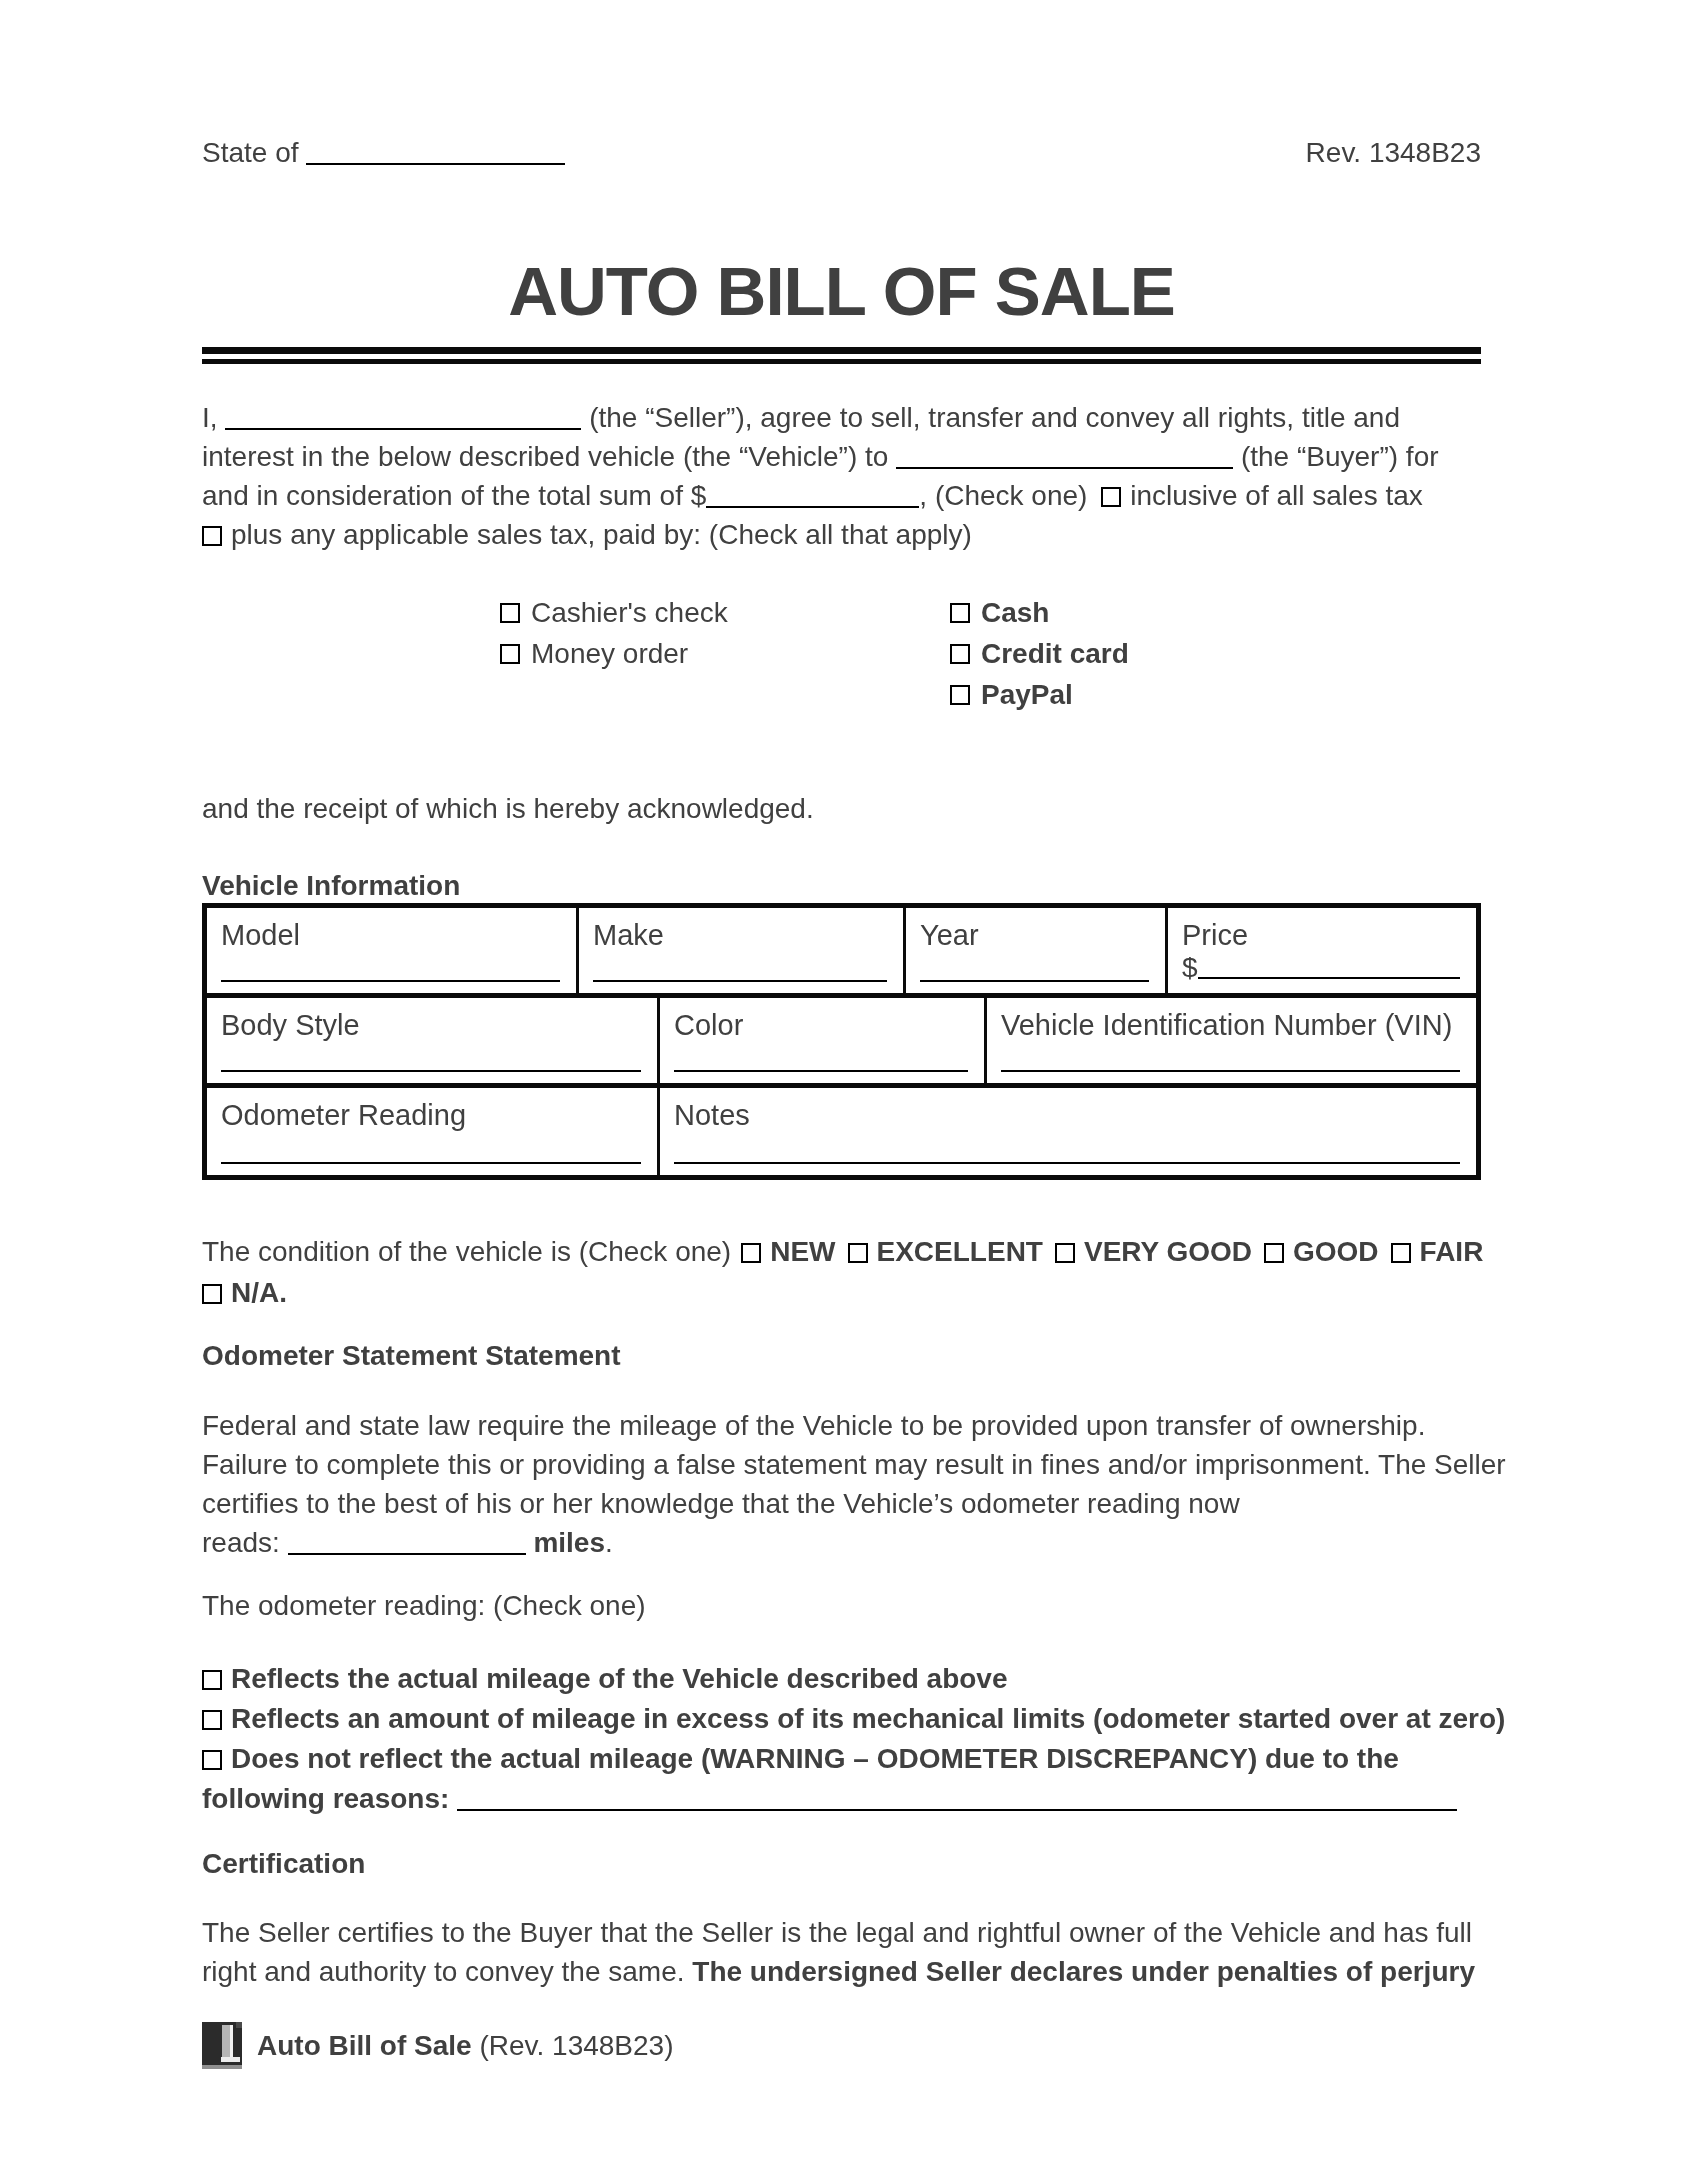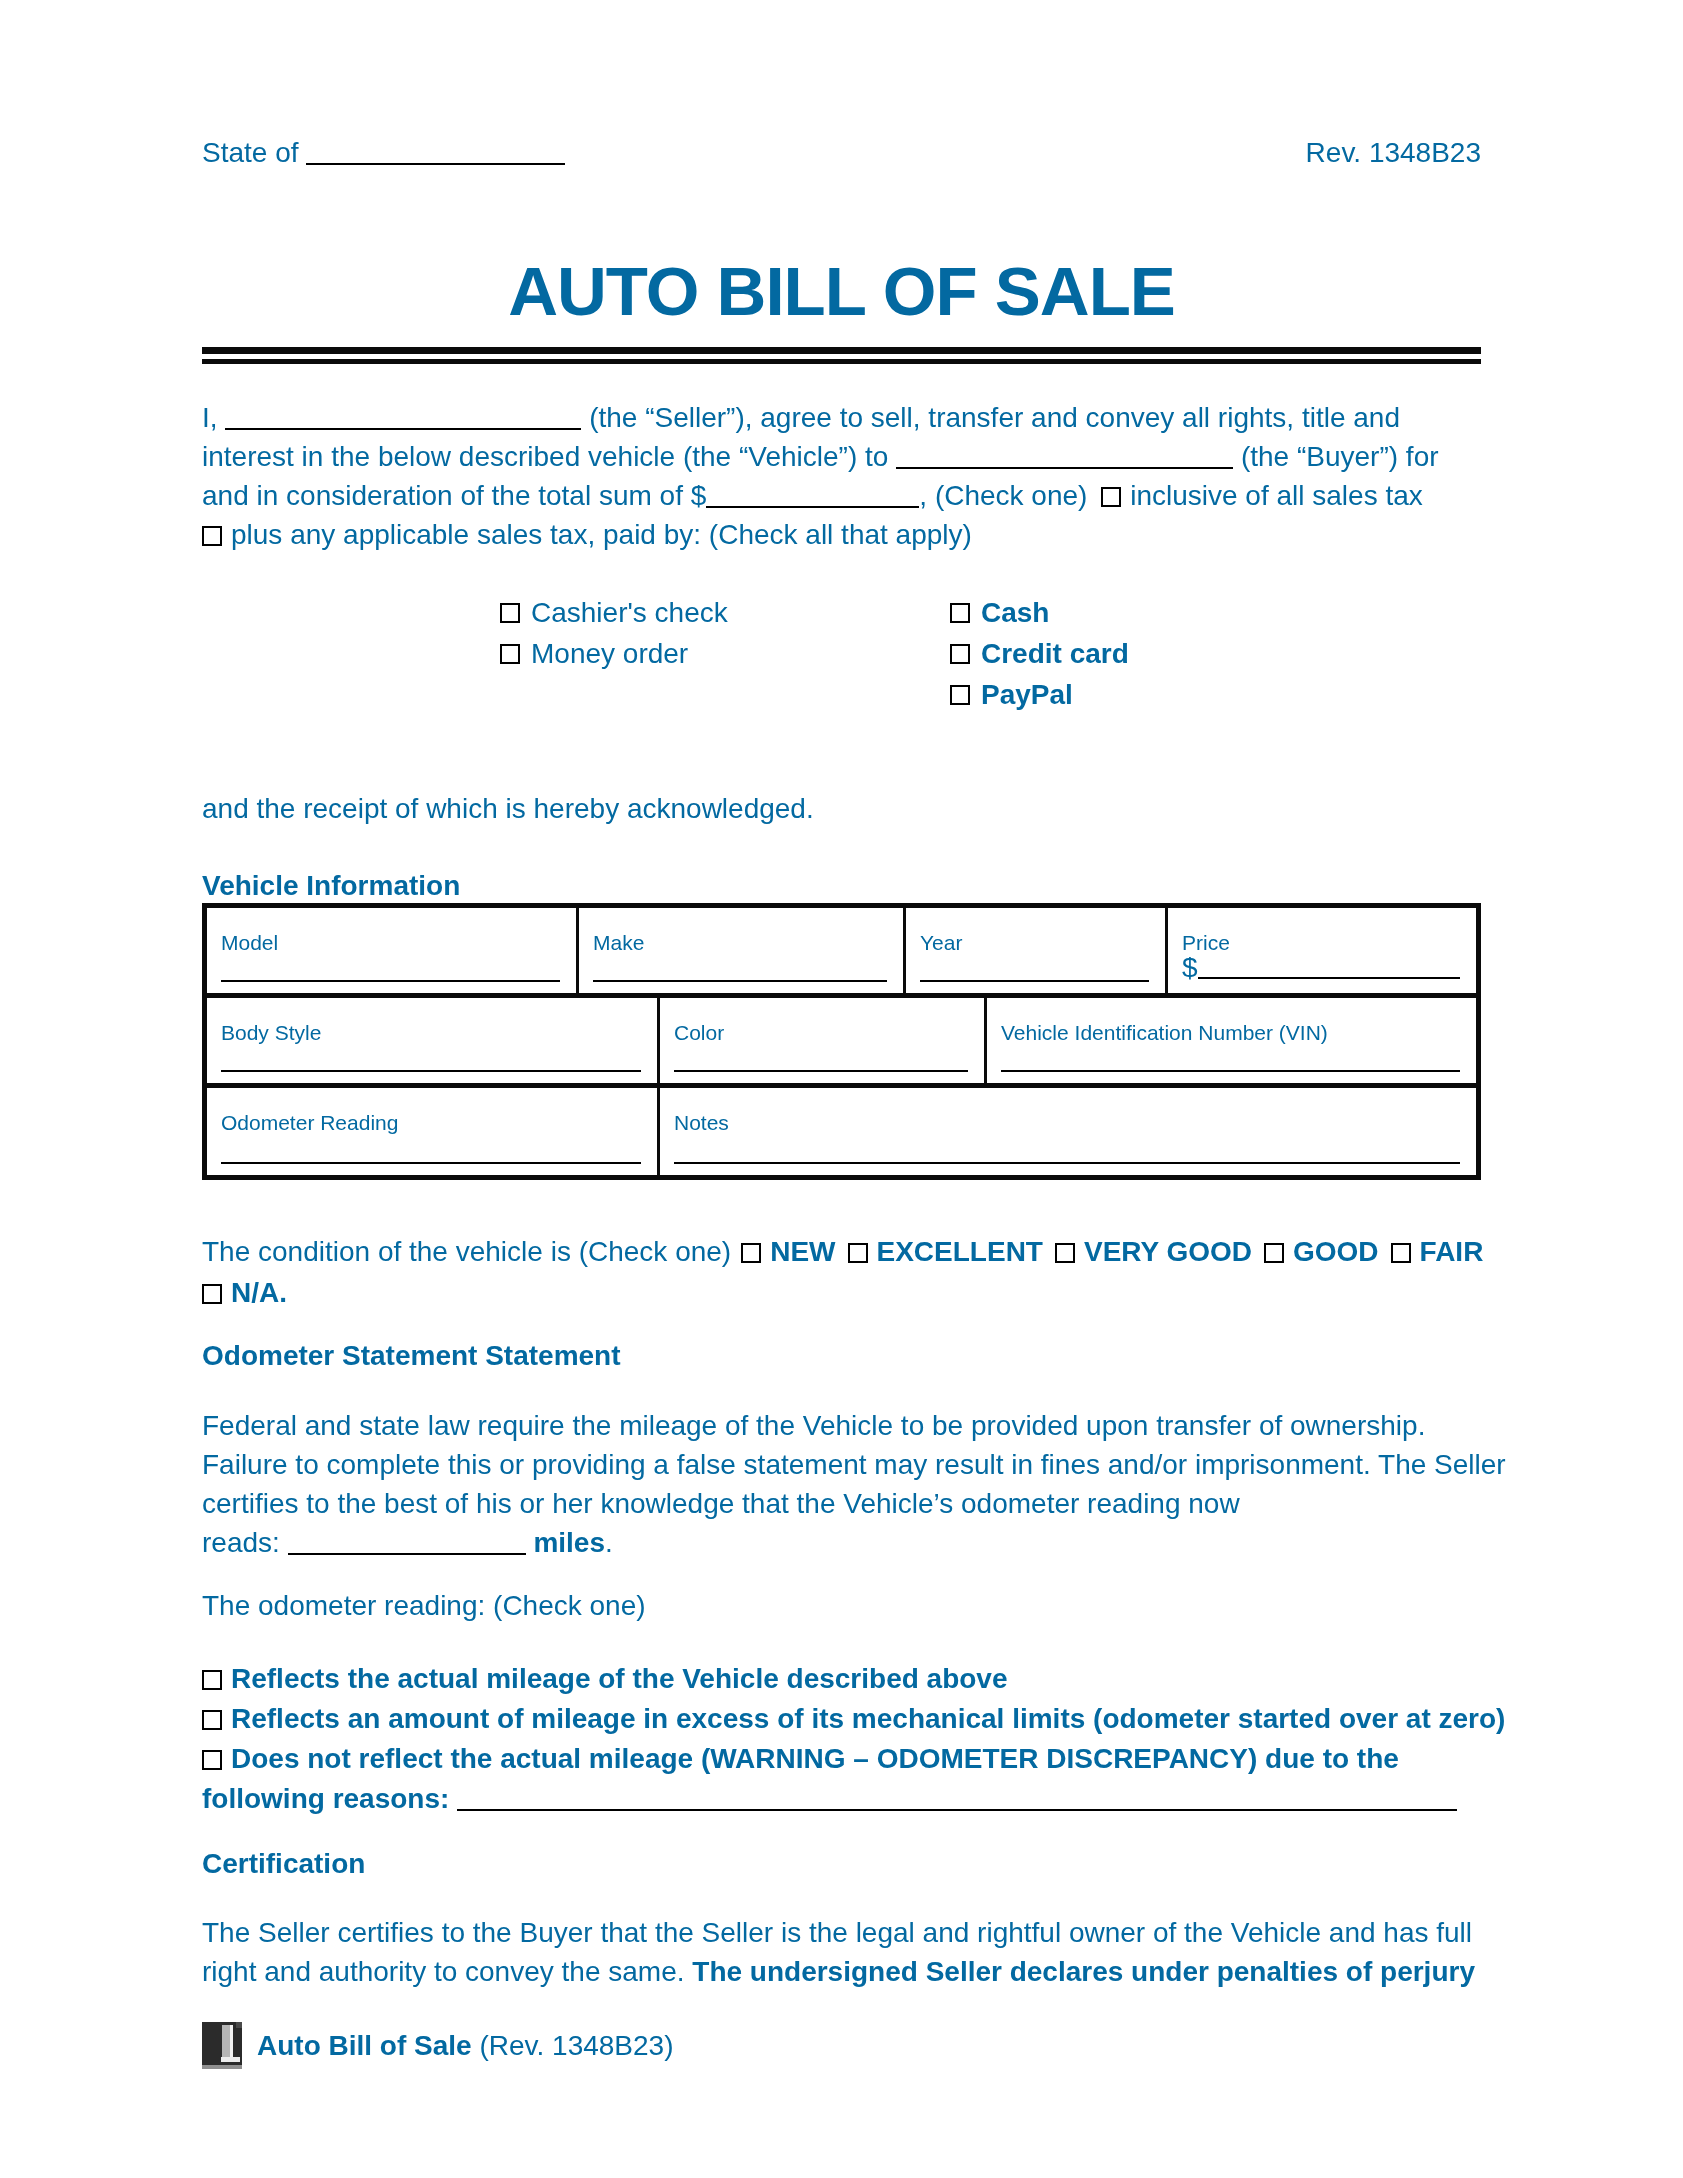--- a/index.html
+++ b/index.html
@@ -1,20 +1,20 @@
 <!DOCTYPE html>
 <html><head>
 <meta charset="utf-8">
 <style>
   html, body { margin:0; padding:0; background:#ffffff; }
   .page {
     position:relative;
     width:1683px; height:2178px;
     background:#ffffff;
-    color:#0369a1;
+    color:#404040;
     font-family:"Liberation Sans", sans-serif;
     font-size:28px;
     overflow:hidden;
   }
   .abs { position:absolute; }
   .content { left:202px; width:1279px; }
   b, .bold { font-weight:bold; }
 
   
   .hdr { display:flex; justify-content:space-between; align-items:flex-end; }
@@ -59,21 +59,21 @@
   
   .vtable { border:5px solid #0a0a0a; box-sizing:content-box; }
   .vrow { display:grid; }
   .vrow + .vrow { border-top:5px solid #0a0a0a; }
   .vrow1 { grid-template-columns:369px 327px 262px 1fr; }
   .vrow2 { grid-template-columns:450px 327px 1fr; }
   .vrow3 { grid-template-columns:450px 1fr; }
   .vcell { position:relative; height:85px; }
   .vrow3 .vcell { height:87px; }
   .vcell + .vcell { border-left:3px solid #0a0a0a; }
-  .vlabel { position:absolute; top:23px; left:14px; font-size:21px; }
+  .vlabel { position:absolute; top:11px; left:14px; font-size:29px; }
   .vline { position:absolute; left:14px; right:16px; bottom:11px; border-bottom:2px solid #000; }
   .pricebox { position:absolute; left:14px; right:16px; bottom:9px; display:flex; align-items:flex-end; }
   .pricebox .flexline { flex:1; border-bottom:2px solid #000; margin-bottom:5px; }
 
   
   .footer { display:flex; align-items:center; }
   .logo { position:relative; width:40px; height:47px; background:#2b2b2b; overflow:hidden; margin-right:15px; }
   .logo-l-v { position:absolute; top:3px; right:12px; width:8px; height:33px; background:#b5b5b5; }
   .logo-l-v-hl { position:absolute; top:3px; right:9px; width:3px; height:36px; background:#f2f2f2; }
   .logo-l-h { position:absolute; right:2px; bottom:7px; width:19px; height:5px; background:#ededed; }

